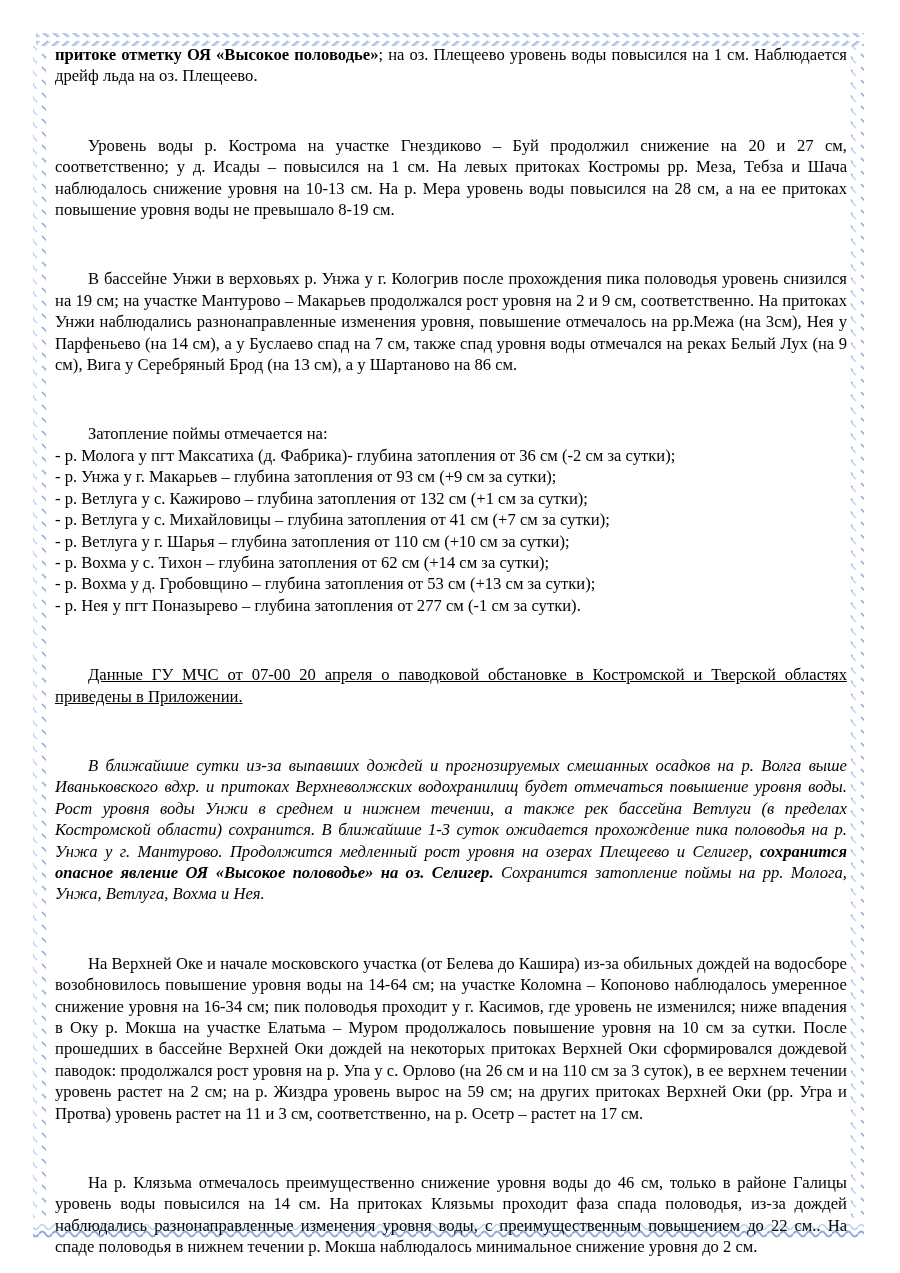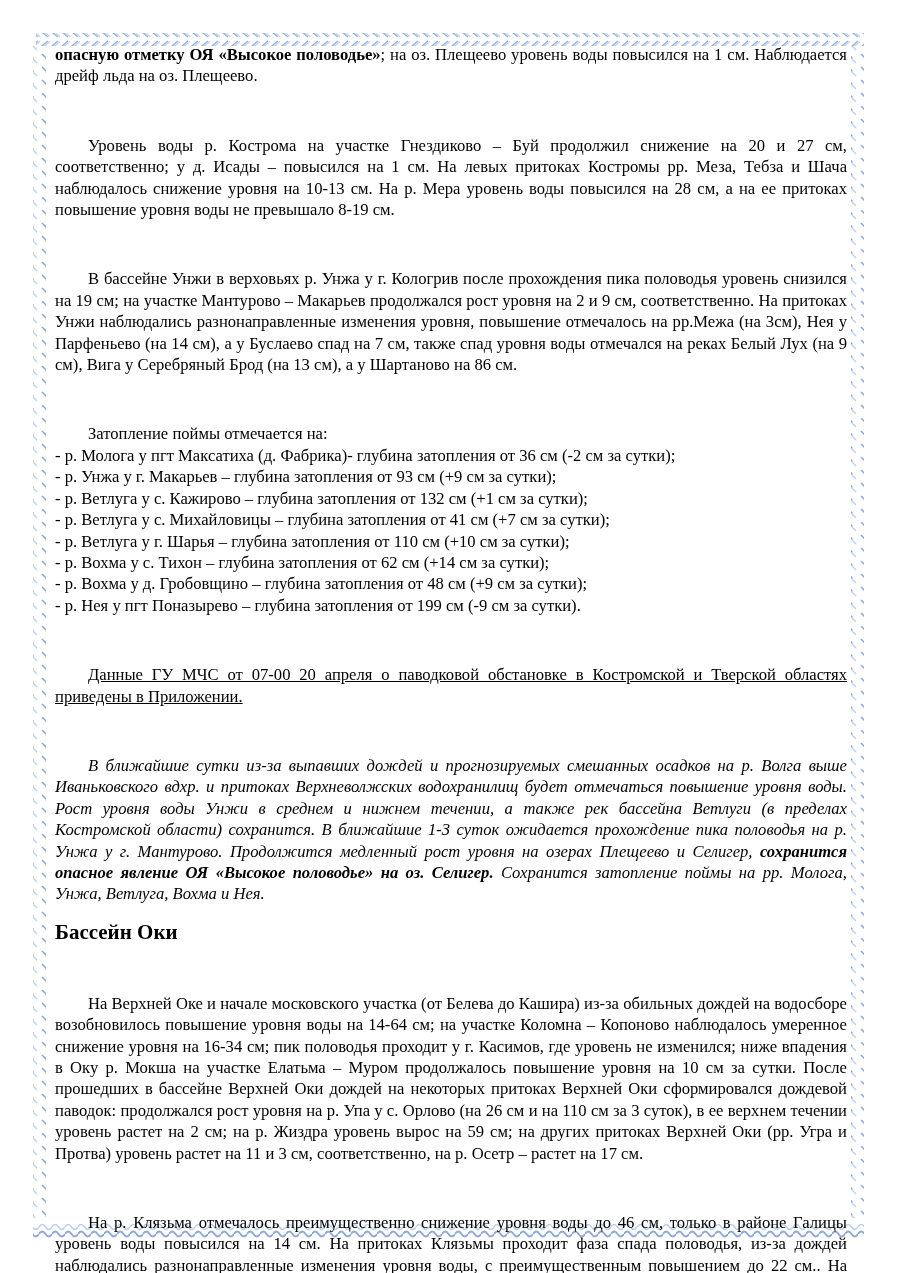--- a/index.html
+++ b/index.html
@@ -47,32 +47,31 @@
         <path d="M0,14 Q3.25,9 6.5,14 T13,14" fill="none" stroke="#8fa9d8" stroke-width="2"></path>
       </pattern>
     </defs>
     <rect x="36" y="33" width="828" height="13" fill="url(#patTop)"></rect>
     <rect x="33" y="46" width="13" height="1172" fill="url(#patSide)"></rect>
     <rect x="851" y="46" width="13" height="1172" fill="url(#patSide)"></rect>
     <rect x="33" y="1220" width="831" height="20" fill="url(#patBottom)"></rect>
   </svg>
 
   <div class="doc-body">
-      <p class="para"><span class="b">опасную отметку ОЯ «Высокое половодье»</span><span>; на оз. Плещеево уровень воды повысился на 1 см. Наблюдается дрейф льда на оз. Плещеево.</span></p>
+      <p class="para"><span class="b">притоке отметку ОЯ «Высокое половодье»</span><span>; на оз. Плещеево уровень воды повысился на 1 см. Наблюдается дрейф льда на оз. Плещеево.</span></p>
       <p class="para indent"><span>Уровень воды р. Кострома на участке Гнездиково – Буй продолжил снижение на 20 и 27 см, соответственно; у д. Исады – повысился на 1 см. На левых притоках Костромы рр. Меза, Тебза и Шача наблюдалось снижение уровня на 10-13 см. На р. Мера уровень воды повысился на 28 см, а на ее притоках повышение уровня воды не превышало 8-19 см.</span></p>
       <p class="para indent"><span>В бассейне Унжи в верховьях р. Унжа у г. Кологрив после прохождения пика половодья уровень снизился на 19 см; на участке Мантурово – Макарьев продолжался рост уровня на 2 и 9 см, соответственно. На притоках Унжи наблюдались разнонаправленные изменения уровня, повышение отмечалось на рр.Межа (на 3см), Нея у Парфеньево (на 14 см), а у Буслаево спад на 7 см, также спад уровня воды отмечался на реках Белый Лух (на 9 см), Вига у Серебряный Брод (на 13 см), а у Шартаново на 86 см.</span></p>
       <p class="para indent sp-sm"><span>Затопление поймы отмечается на:</span></p>
       <p class="li sp-sm"><span>- р. Молога у пгт Максатиха (д. Фабрика)- глубина затопления от 36 см (-2 см за сутки);</span></p>
       <p class="li"><span>- р. Унжа у г. Макарьев – глубина затопления от 93 см (+9 см за сутки);</span></p>
       <p class="li"><span>- р. Ветлуга у с. Кажирово – глубина затопления от 132 см (+1 см за сутки);</span></p>
       <p class="li"><span>- р. Ветлуга у с. Михайловицы – глубина затопления от 41 см (+7 см за сутки);</span></p>
       <p class="li"><span>- р. Ветлуга у г. Шарья – глубина затопления от 110 см (+10 см за сутки);</span></p>
       <p class="li"><span>- р. Вохма у с. Тихон – глубина затопления от 62 см (+14 см за сутки);</span></p>
-      <p class="li"><span>- р. Вохма у д. Гробовщино – глубина затопления от 48 см (+9 см за сутки);</span></p>
-      <p class="li"><span>- р. Нея у пгт Поназырево – глубина затопления от 199 см (-9 см за сутки).</span></p>
+      <p class="li"><span>- р. Вохма у д. Гробовщино – глубина затопления от 53 см (+13 см за сутки);</span></p>
+      <p class="li"><span>- р. Нея у пгт Поназырево – глубина затопления от 277 см (-1 см за сутки).</span></p>
       <p class="para indent sp-lg"><span class="u">Данные ГУ МЧС от 07-00 20 апреля о паводковой обстановке в Костромской и Тверской областях приведены в Приложении.</span></p>
       <p class="para indent sp-md"><span class="i">В ближайшие сутки из-за выпавших дождей и прогнозируемых смешанных осадков на р. Волга выше Иваньковского вдхр. и притоках Верхневолжских водохранилищ будет отмечаться повышение уровня воды. Рост уровня воды Унжи в среднем и нижнем течении, а также рек бассейна Ветлуги (в пределах Костромской области) сохранится. В ближайшие 1-3 суток ожидается прохождение пика половодья на р. Унжа у г. Мантурово. Продолжится медленный рост уровня на озерах Плещеево и Селигер, </span><span class="b i">сохранится опасное явление ОЯ «Высокое половодье» на оз. Селигер.</span><span class="i"> Сохранится затопление поймы на рр. Молога, Унжа, Ветлуга, Вохма и Нея.</span></p>
-      <h2 class="section"><span>Бассейн Оки</span></h2>
       <p class="para indent"><span>На Верхней Оке и начале московского участка (от Белева до Кашира) из-за обильных дождей на водосборе возобновилось повышение уровня воды на 14-64 см; на участке Коломна – Копоново наблюдалось умеренное снижение уровня на 16-34 см; пик половодья проходит у г. Касимов, где уровень не изменился; ниже впадения в Оку р. Мокша на участке Елатьма – Муром продолжалось повышение уровня на 10 см за сутки. После прошедших в бассейне Верхней Оки дождей на некоторых притоках Верхней Оки сформировался дождевой паводок: продолжался рост уровня на р. Упа у с. Орлово (на 26 см и на 110 см за 3 суток), в ее верхнем течении уровень растет на 2 см; на р. Жиздра уровень вырос на 59 см; на других притоках Верхней Оки (рр. Угра и Протва) уровень растет на 11 и 3 см, соответственно, на р. Осетр – растет на 17 см.</span></p>
       <p class="para indent"><span>На р. Клязьма отмечалось преимущественно снижение уровня воды до 46 см, только в районе Галицы уровень воды повысился на 14 см. На притоках Клязьмы проходит фаза спада половодья, из-за дождей наблюдались разнонаправленные изменения уровня воды, с преимущественным повышением до 22 см.. На спаде половодья в нижнем течении р. Мокша наблюдалось минимальное снижение уровня до 2 см.</span></p>
     </div>
 
 </div>
 
 </body></html>

